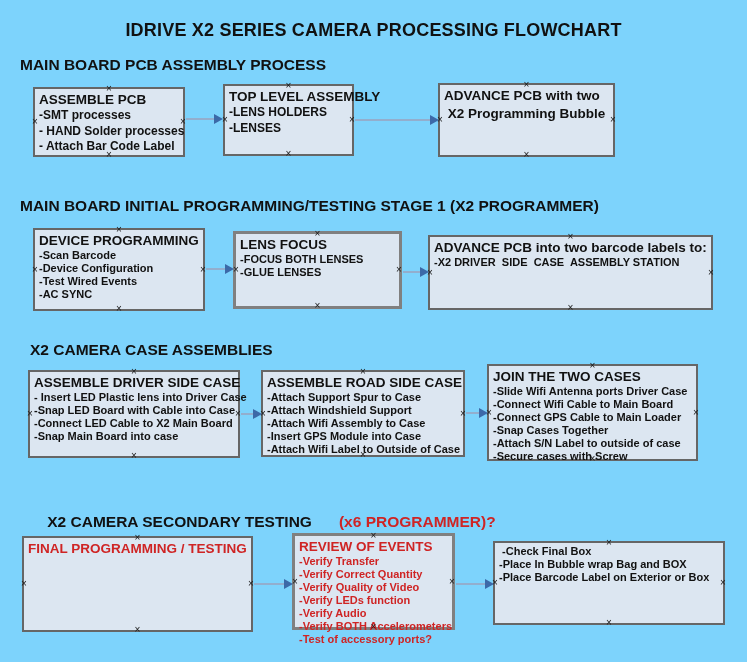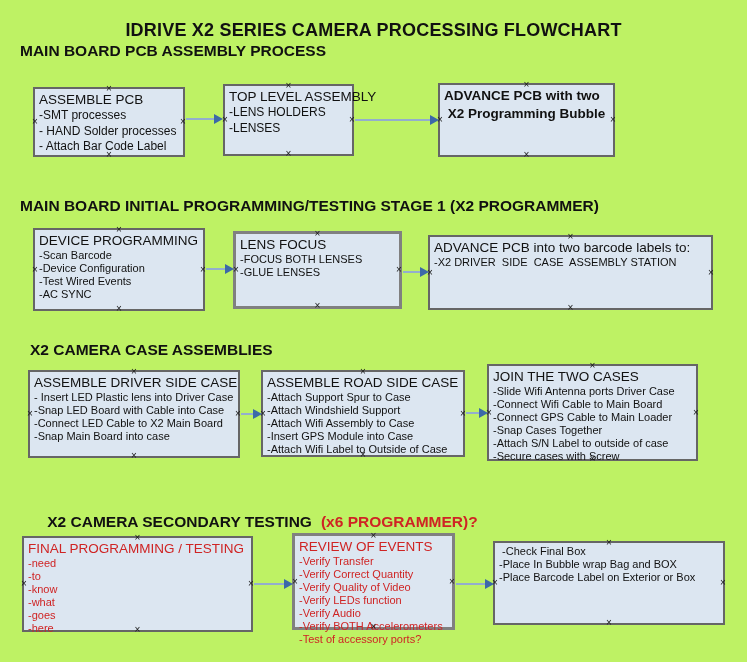--- a/index.html
+++ b/index.html
@@ -5,41 +5,41 @@
   :root{
     --box-fill:#dce6f1;
     --box-border:#666666;
     --red:#cf2424;
     --arrow-line:#93aecd;
     --arrow-head:#3c69a8;
     --text:#111111;
   }
   html,body{margin:0;padding:0;background:#ffffff;}
   .canvas{
-    position:relative;width:747px;height:662px;background:#bef264;
+    position:relative;width:747px;height:662px;background:#7dd3fc;
     font-family:"Liberation Sans", sans-serif;color:var(--text);overflow:hidden;
   }
   .page-title{
     position:absolute;top:20px;left:0;width:747px;text-align:center;
     font-size:18px;font-weight:bold;letter-spacing:.2px;
   }
   .sec-heading{
     position:absolute;font-size:15.5px;font-weight:bold;white-space:pre;
   }
-  .sec-heading .red-part{color:var(--red);margin-left:9px;}
+  .sec-heading .red-part{color:var(--red);margin-left:27px;}
   .fc-box{
     position:absolute;background:var(--box-fill);
     border:2px solid var(--box-border);box-sizing:border-box;
     padding:2px 0 0 4px;overflow:visible;
   }
   .fc-box.thick{border-width:3px;border-color:#808080;}
   .bx-title{
-    font-size:13.5px;font-weight:normal;line-height:17px;white-space:pre;
-  }
-  .bx-lines{font-size:11px;line-height:13px;}
+    font-size:13.5px;font-weight:bold;line-height:17px;white-space:pre;
+  }
+  .bx-lines{font-size:11px;line-height:13px;font-weight:bold;}
   .bx-lines .bx-line{white-space:pre;}
   .fc-box.loose .bx-lines{font-size:12px;line-height:15.5px;}
   .fc-box .bx-lines.bold{font-size:13.5px;font-weight:bold;line-height:17.5px;}
   .fc-box.red-box .bx-title,.fc-box.red-box .bx-lines{color:var(--red);}
   .cp{
     position:absolute;font-size:10px;line-height:10px;color:#1a1a1a;
     transform:translate(-50%,-50%);pointer-events:none;font-weight:normal;
   }
   .cp-top{left:50%;top:0;}
   .cp-bottom{left:50%;top:100%;}
@@ -53,21 +53,21 @@
     border-top:5px solid transparent;border-bottom:5px solid transparent;
   }
 </style>
 </head>
 <body>
 
 <div class="canvas">
 
   <div class="page-title">IDRIVE X2  SERIES CAMERA PROCESSING FLOWCHART</div>
 
-  <div class="sec-heading" style="left:20px;top:42px">MAIN BOARD PCB ASSEMBLY PROCESS</div>
+  <div class="sec-heading" style="left:20px;top:56px">MAIN BOARD PCB ASSEMBLY PROCESS</div>
 
   <div class="fc-box loose" style="left:33px;top:87px;width:152px;height:70px">
     <div class="bx-title">ASSEMBLE PCB</div>
     <div class="bx-lines">
         <div class="bx-line">-SMT processes</div>
         <div class="bx-line">- HAND Solder processes</div>
         <div class="bx-line">- Attach Bar Code Label</div>
       </div>
   <span class="cp cp-top">×</span>
       <span class="cp cp-bottom">×</span>
@@ -210,28 +210,20 @@
       <span class="shaft"></span>
       <span class="head"></span>
     </div>
 
   <div class="sec-heading" style="left:30px;top:495px">
     <span>X2 CAMERA SECONDARY TESTING</span><span class="red-part">(x6 PROGRAMMER)?</span>
   </div>
 
   <div class="fc-box red-box" style="left:22px;top:536px;width:231px;height:96px">
     <div class="bx-title">FINAL PROGRAMMING / TESTING</div>
-    <div class="bx-lines">
-        <div class="bx-line">-need</div>
-        <div class="bx-line">-to</div>
-        <div class="bx-line">-know</div>
-        <div class="bx-line">-what</div>
-        <div class="bx-line">-goes</div>
-        <div class="bx-line">-here</div>
-      </div>
   <span class="cp cp-top">×</span>
       <span class="cp cp-bottom">×</span>
       <span class="cp cp-left">×</span>
       <span class="cp cp-right">×</span>
     </div>
 
   <div class="fc-box red-box thick" style="left:292px;top:533px;width:163px;height:97px">
     <div class="bx-title">REVIEW OF EVENTS</div>
     <div class="bx-lines">
         <div class="bx-line">-Verify Transfer</div>

